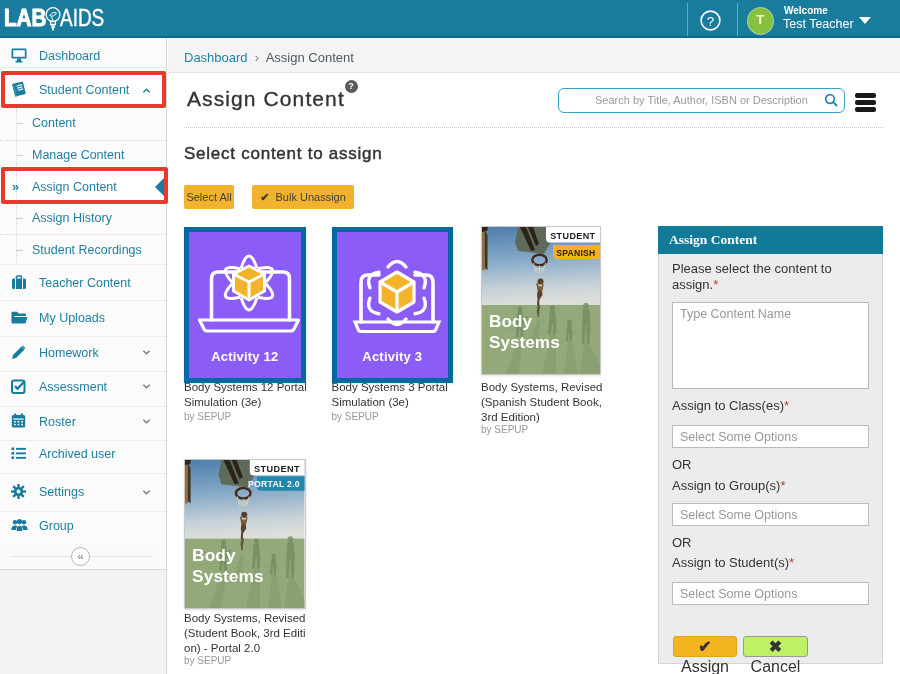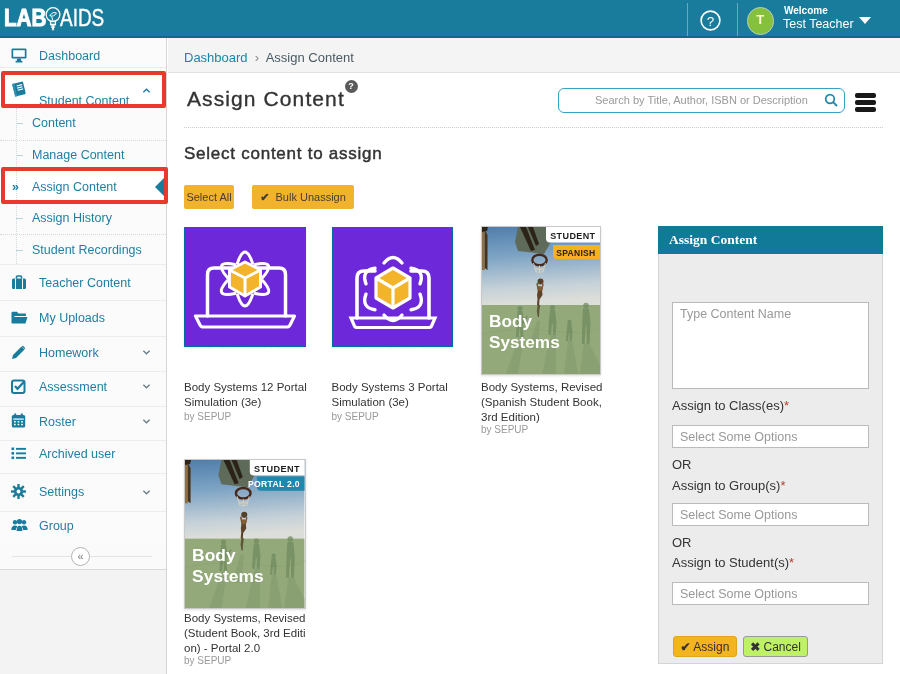--- a/index.html
+++ b/index.html
@@ -41,35 +41,35 @@
   .qbadge { position:absolute; left:344.5px; top:79.5px; width:13px; height:13px; border-radius:50%; background:#5a5a5a; color:#fff; font-size:9px; font-weight:bold; text-align:center; line-height:13px; }
   .search { position:absolute; left:558px; top:88px; width:287px; height:25px; border:1.5px solid #39a1c4; border-radius:6px; background:#fff; }
   .search .ph { position:absolute; left:8px; top:4.5px; font-size:11px; color:#999;margin-left:28px; }
   .burger { position:absolute; left:855px; top:93px; width:21px; }
   .burger div { height:4.5px; background:#191919; border-radius:2px; margin-bottom:2.5px; }
   .divline { position:absolute; left:184px; top:127px; width:699px; height:0; border-top:1px dotted #ccc; }
   .h2 { position:absolute; left:184px; top:144px; font-size:17px; font-weight:normal; -webkit-text-stroke:0.45px #333; letter-spacing:0.75px; color:#333; }
   .ybtn { position:absolute; top:185px; height:24px; background:#f1b32e; border-radius:2px; color:#443f35; font-size:11px; line-height:24px; text-align:center; }
 
   
-  .ycard { position:absolute; top:227px; width:121.5px; height:120px; background:#6d28d9; border:1px solid #0369a1; box-shadow:0 1px 2px rgba(0,0,0,0.12); }
+  .ycard { position:absolute; top:227px; width:121.5px; height:156px; background:#8b5cf6; border:5px solid #0369a1; box-shadow:0 1px 2px rgba(0,0,0,0.12); }
   .ycard .act { position:absolute; left:0; width:100%; top:116.5px; text-align:center; color:#fff; font-weight:bold; font-size:13px; letter-spacing:0.2px; }
   .cap { position:absolute; font-size:11.5px; line-height:15px; color:#333; }
   .bysep { position:absolute; font-size:10px; color:#999; }
   .cover { position:absolute; border:1px solid #c9c9c9; box-shadow:0 1px 2px rgba(0,0,0,0.12); }
 
   
   .panel { position:absolute; left:658px; top:226px; width:225px; height:438px; background:#ececec; border:1px solid #d4d4d4; }
   .phead { position:absolute; left:658px; top:226px; width:225px; height:27.5px; background:#117a99; color:#fff; font-family:"Liberation Serif", serif; font-weight:bold; font-size:13.5px; line-height:27.5px; padding-left:11px; }
   .plabel { position:absolute; font-size:13px; color:#333; }
   .plabel .req { color:#b3402f; }
   .pta { position:absolute; left:672px; top:302px; width:197px; height:87px; background:#fff; border:1px solid #b9b9b9; }
   .pin { position:absolute; left:672px; width:197px; height:23px; background:#fff; border:1px solid #bbb; }
   .pph { font-size:12.5px; color:#999; padding:4px 0 0 7px; }
-  .pbtn { position:absolute; height:21px; font-size:12px; line-height:20px; text-align:center; border-radius:3px; color:#333; }
+  .pbtn { position:absolute; height:21px; font-size:16px; line-height:20px; text-align:center; border-radius:3px; color:#333; }
 </style>
 </head>
 <body>
 <div class="stage">
 
   <div class="topbar">
     <div class="logo" style="top:0;height:38px;width:260px;">
       <span style="position:absolute;left:4px;top:4px;font-size:24px;font-weight:bold;-webkit-text-stroke:1px #fff;transform:scaleX(0.86);transform-origin:left center;display:inline-block;">LAB</span>
       <svg style="position:absolute;left:45px;top:6.5px;" width="16" height="26" viewBox="0 0 16 26">
         <g fill="none" stroke="#fff" stroke-width="1.3">
@@ -114,21 +114,21 @@
   <div class="vdot" style="top:108px; height:156px;"></div>
 
   <div class="sitem" style="left:39px; top:49px;">Dashboard</div>
   <svg class="sicon" style="top:48px;" width="16" height="15" viewBox="0 0 16 15">
       <rect x="0.5" y="0.5" width="15" height="10" rx="1.2" fill="#1a7c9d"></rect>
       <rect x="2.2" y="2.2" width="11.6" height="6.6" fill="#fbfbfb"></rect>
       <path d="M6.2 10.5 L9.8 10.5 L10.4 13 L5.6 13 Z" fill="#1a7c9d"></path>
       <rect x="4.6" y="13" width="6.8" height="1.5" fill="#1a7c9d"></rect>
     </svg>
 
-  <div class="sitem" style="left:39px; top:83px;margin-top:11px;">Student Content</div>
+  <div class="sitem" style="left:39px; top:83px;">Student Content</div>
   <svg class="sicon" style="top:81px;" width="17" height="16" viewBox="0 0 17 16">
       <g transform="rotate(-14 8 8)">
         <rect x="2.5" y="1.5" width="11" height="13" rx="1.2" fill="#1a7c9d"></rect>
         <rect x="2.5" y="1.5" width="2" height="13" fill="#2b93b5"></rect>
         <line x1="6.5" y1="4.5" x2="12" y2="4.5" stroke="#fff" stroke-width="1.1"></line>
         <line x1="6.5" y1="6.7" x2="12" y2="6.7" stroke="#fff" stroke-width="1.1"></line>
         <line x1="6.5" y1="8.9" x2="12" y2="8.9" stroke="#fff" stroke-width="1.1"></line>
       </g>
     </svg>
   <svg class="chev" style="top:86px;" width="10" height="8" viewBox="0 0 10 8">
@@ -454,20 +454,21 @@
       <path d="M71 16.5 H118 V30.5 H75 Q71 30.5 71 26.5 Z" fill="#2187ab"></path>
       <text x="113.5" y="27.0" text-anchor="end" fill="#ffffff" font-size="8.5" font-weight="bold" font-family="Liberation Sans" letter-spacing="0.3">PORTAL 2.0</text>
     </svg>
   </div>
 
   <div class="cap" style="left:184px; top:611px;">Body Systems, Revised<br>(Student Book, 3rd Editi<br>on) - Portal 2.0</div>
   <div class="bysep" style="left:184px; top:655px;">by SEPUP</div>
 
   <div class="panel"></div>
   <div class="phead">Assign Content</div>
+  <div class="plabel" style="left:672px; top:261px; width:185px; line-height:15.5px;">Please select the content to assign.<span class="req">*</span></div>
   <div class="pta">
       <div class="pph">Type Content Name</div>
     </div>
   <div class="plabel" style="left:672px; top:397.5px;">Assign to Class(es)<span class="req">*</span></div>
   <div class="pin" style="top:425px;">
       <div class="pph">Select Some Options</div>
     </div>
   <div class="plabel" style="left:672px; top:456.5px;">OR</div>
   <div class="plabel" style="left:672px; top:477.5px;">Assign to Group(s)<span class="req">*</span></div>
   <div class="pin" style="top:503px;">

